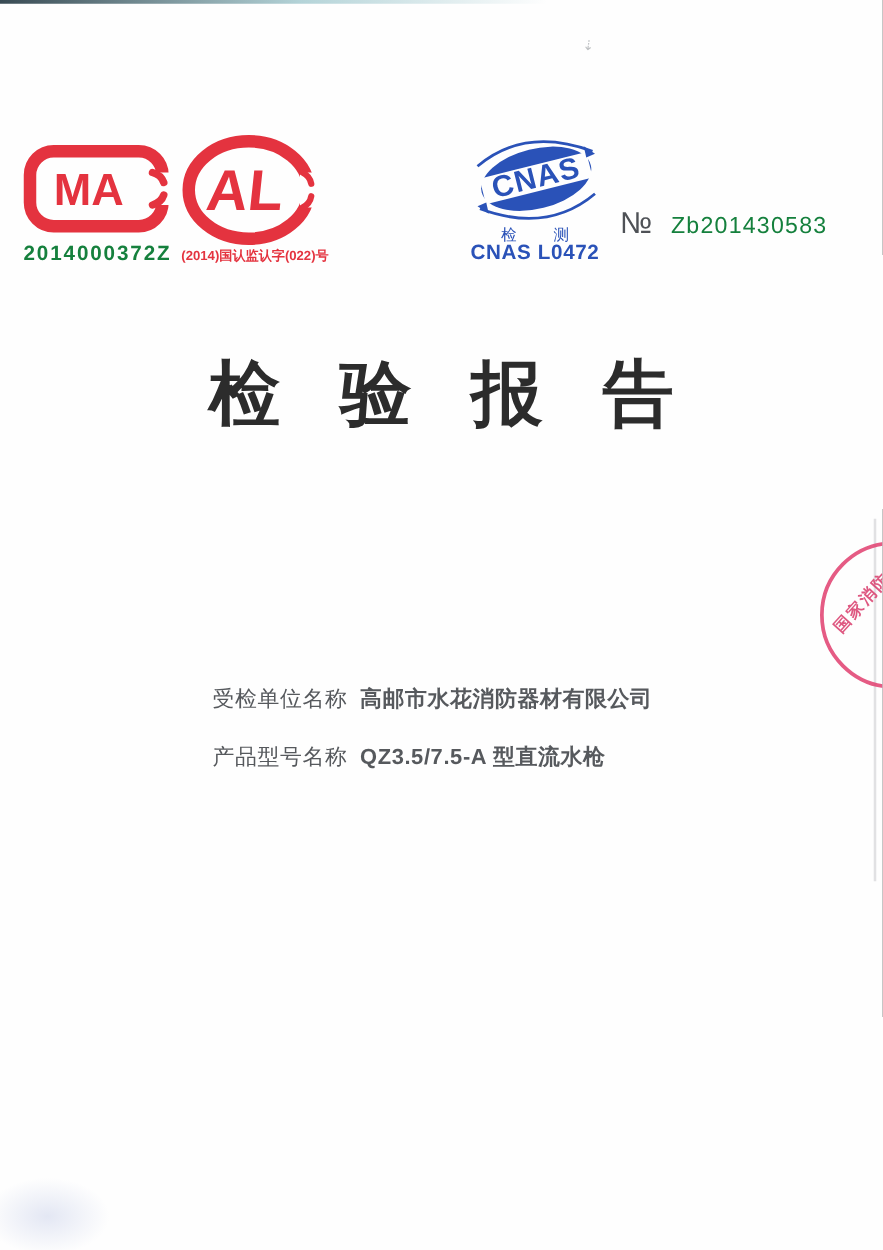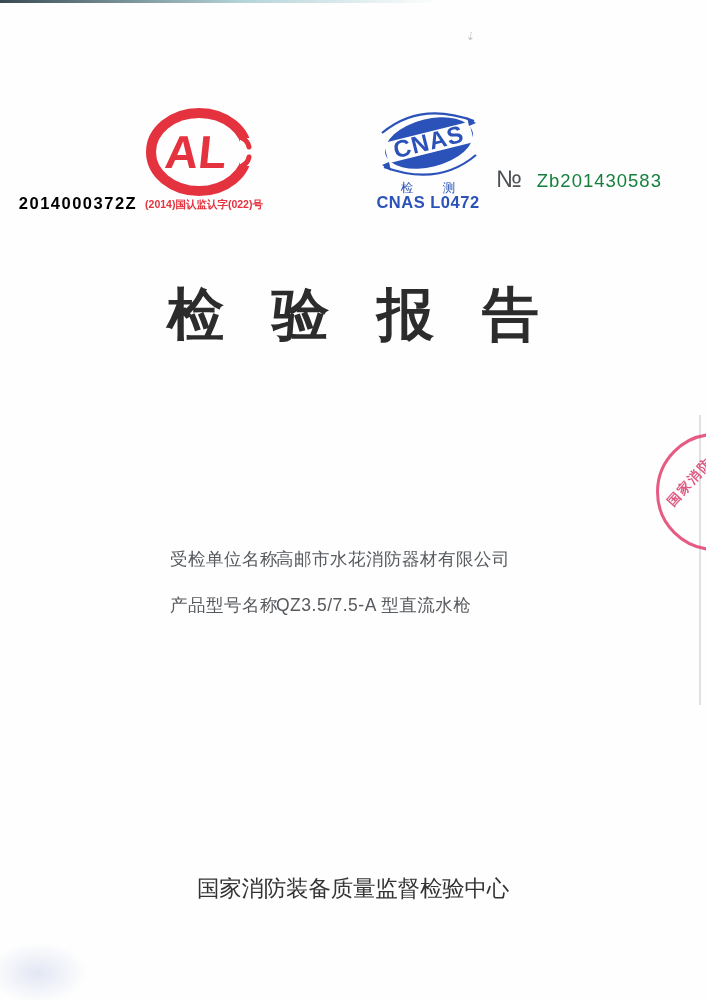--- a/index.html
+++ b/index.html
@@ -13,21 +13,21 @@
     background:linear-gradient(to right, rgba(35,55,65,.9), rgba(90,160,170,.45) 55%, rgba(255,255,255,0));}
   .scan-smudge{position:absolute;left:-12px;top:942px;width:100px;height:62px;
     background:radial-gradient(ellipse at center, rgba(205,212,235,.55), rgba(255,255,255,0) 70%);}
   .scan-edge-right{position:absolute;left:699px;top:415px;width:2px;height:290px;background:rgba(190,190,195,.45);}
   .scan-speck{position:absolute;left:466px;top:30px;color:#8a8f93;font-size:11px;opacity:.55;transform:rotate(8deg);}
 
   
   .logo{position:absolute;}
   .cma-logo{left:18px;top:115px;}
   .cma-number{position:absolute;left:12px;top:194px;width:132px;text-align:center;
-    color:#000000;font-weight:bold;font-size:16.5px;letter-spacing:1.5px;}
+    color:#15803d;font-weight:bold;font-size:16.5px;letter-spacing:1.5px;}
   .cal-logo{left:144px;top:106px;}
   .cal-caption{position:absolute;left:138px;top:198px;width:132px;text-align:center;
     color:#e4333f;font-weight:bold;font-size:10.5px;white-space:nowrap;}
   .ilac-logo{left:259px;top:107px;}
   .cnas-logo{left:372px;top:109px;}
   .cnas-caption-cn{position:absolute;left:372px;top:180px;width:112px;text-align:center;
     color:#2a52b8;font-size:12.5px;letter-spacing:13px;text-indent:13px;}
   .cnas-caption-code{position:absolute;left:370px;top:193px;width:116px;text-align:center;
     color:#2a52b8;font-weight:bold;font-size:16.5px;letter-spacing:.5px;}
 
@@ -35,41 +35,49 @@
   .report-no .no-symbol{font-size:24px;color:#4e5156;}
   .report-no .no-value{font-size:18.5px;margin-left:15px;color:#15803d;letter-spacing:1px;}
 
   .title{position:absolute;top:277px;left:0;width:100%;text-align:center;
     color:#2c2c2c;font-size:57px;font-weight:800;letter-spacing:48px;padding-left:48px;
     box-sizing:border-box;font-family:Liberation Serif, serif;}
 
   .fields{position:absolute;left:170px;top:548px;color:#56595d;}
   .field-row{margin-bottom:24px;font-size:17.5px;line-height:22px;white-space:nowrap;}
   .field-label{display:inline-block;width:106px;letter-spacing:.5px;}
-  .field-value{margin-left:0;letter-spacing:.5px;}
+  .field-value{margin-left:12px;letter-spacing:.5px;font-weight:bold;}
 
   .footer-org{position:absolute;top:873px;left:0;width:100%;text-align:center;
     color:#333;font-size:22.5px;letter-spacing:-0.2px;font-weight:500;}
 
   
   .stamp-circle{position:absolute;left:656px;top:433px;width:118px;height:118px;
     border-radius:50%;border:3.5px solid rgba(224,62,110,.85);box-sizing:border-box;}
   .stamp-text{position:absolute;left:660px;top:473px;color:#d93b6b;font-size:13px;
     font-weight:bold;letter-spacing:2px;transform:rotate(-48deg);opacity:.85;white-space:nowrap;}
 </style>
 </head>
 <body>
 
 <div class="page">
 
   <div class="scan-top-line"></div>
   <div class="scan-smudge"></div>
   <div class="scan-edge-right"></div>
   <div class="scan-speck">⇣</div>
 
+  <div class="logo cma-logo">
+    <svg width="118" height="72" viewBox="0 0 118 72">
+      <rect x="6" y="6" width="106" height="60" rx="19" fill="none" stroke="#e4333f" stroke-width="10"></rect>
+      <rect x="100" y="23" width="18" height="26" fill="#fefefe"></rect>
+      <path d="M104 23 q7 2 9 8 M104 49 q7 -2 9 -8" fill="none" stroke="#e4333f" stroke-width="6" stroke-linecap="round"></path>
+      <text x="53" y="49" text-anchor="middle" font-size="36" font-weight="bold" fill="#e4333f">MA</text>
+    </svg>
+  </div>
   <div class="cma-number">2014000372Z</div>
 
   <div class="logo cal-logo">
     <svg width="110" height="92" viewBox="0 0 110 92">
       <ellipse cx="55" cy="46" rx="48" ry="39" fill="none" stroke="#e4333f" stroke-width="10"></ellipse>
       <rect x="96" y="32" width="14" height="28" fill="#fefefe"></rect>
       <path d="M98 32 q6 3 7 9 M98 60 q6 -3 7 -9" fill="none" stroke="#e4333f" stroke-width="5" stroke-linecap="round"></path>
       <text x="57" y="62" text-anchor="middle" font-size="46" font-weight="bold" fill="#e4333f" transform="skewX(-6)">AL</text>
     </svg>
   </div>
@@ -105,15 +113,14 @@
       <span class="field-label">受检单位名称</span><span class="field-value">高邮市水花消防器材有限公司</span>
     </div>
     <div class="field-row">
       <span class="field-label">产品型号名称</span><span class="field-value">QZ3.5/7.5-A 型直流水枪</span>
     </div>
   </div>
 
   <div class="stamp-circle"></div>
   <div class="stamp-text">国家消防</div>
 
-  <div class="footer-org">国家消防装备质量监督检验中心</div>
 
 </div>
 
 </body></html>

